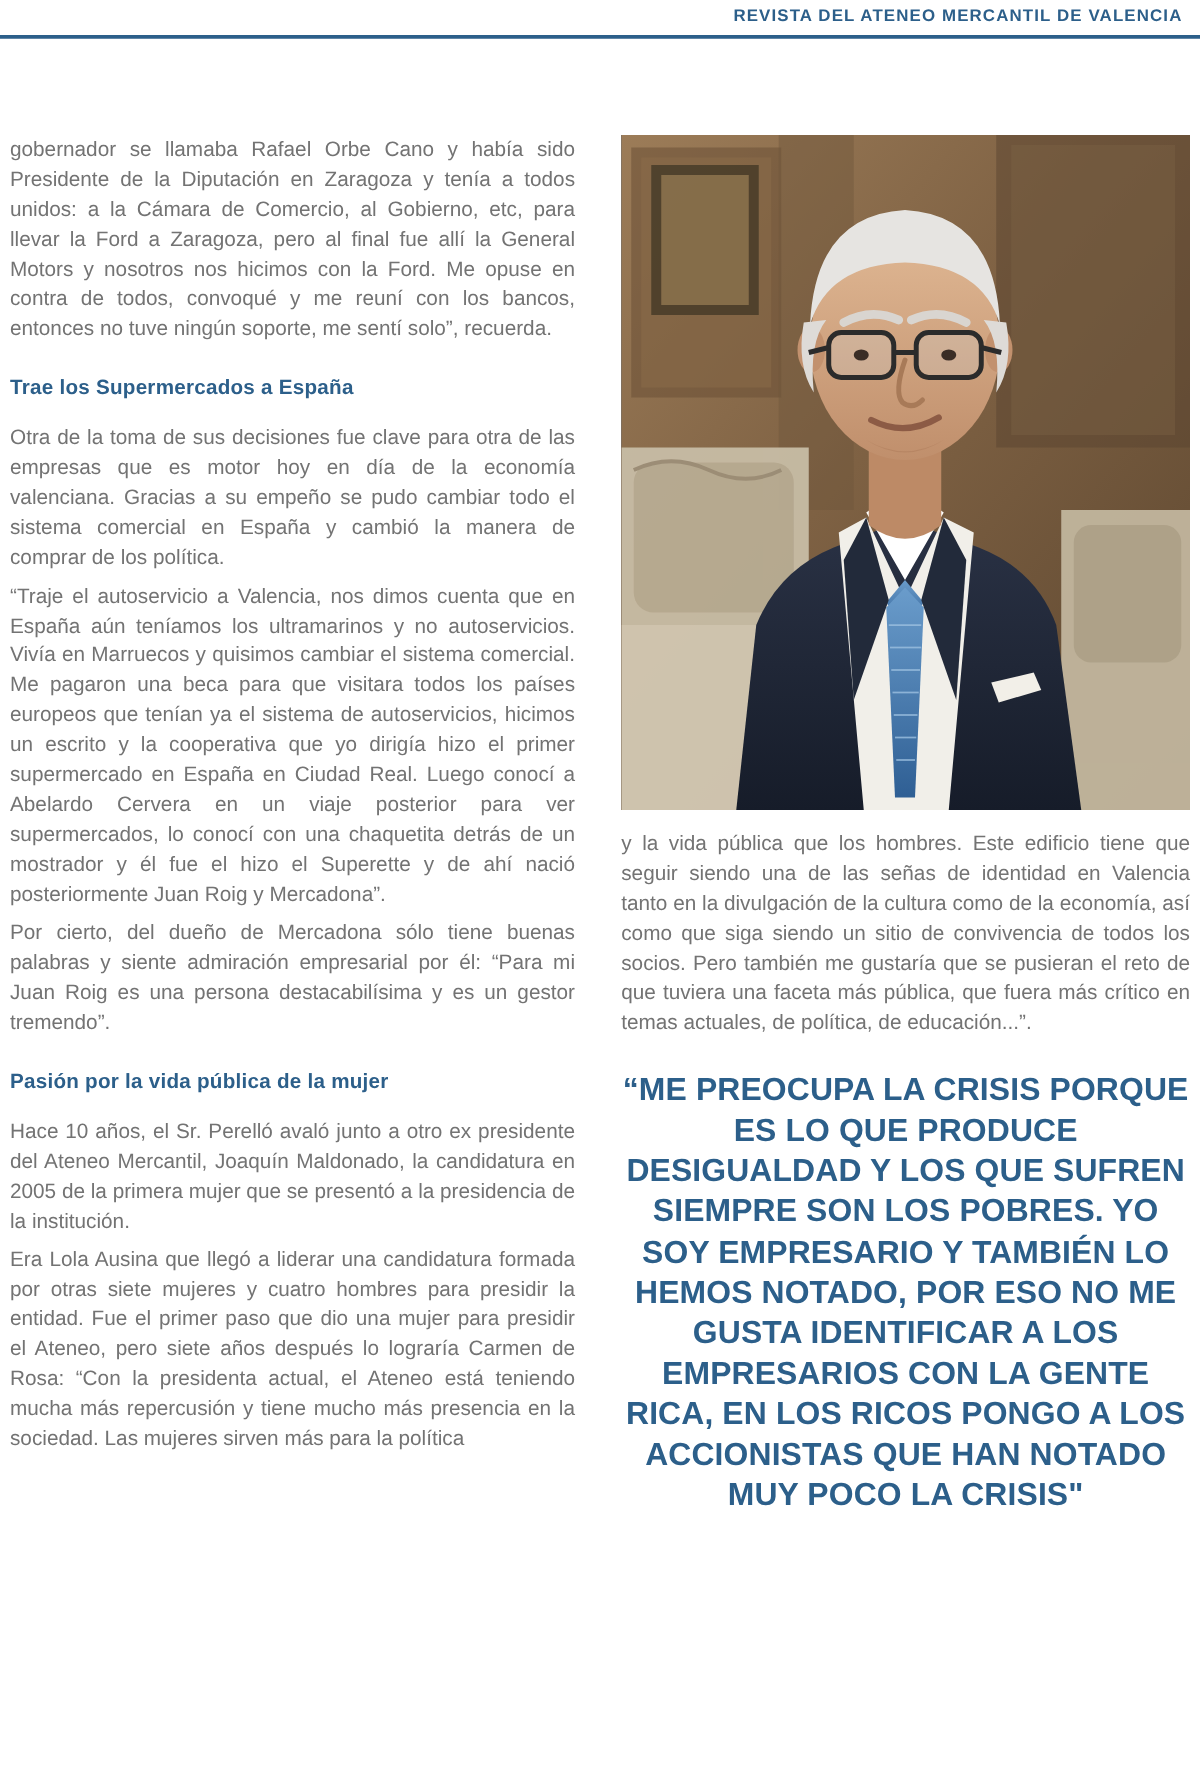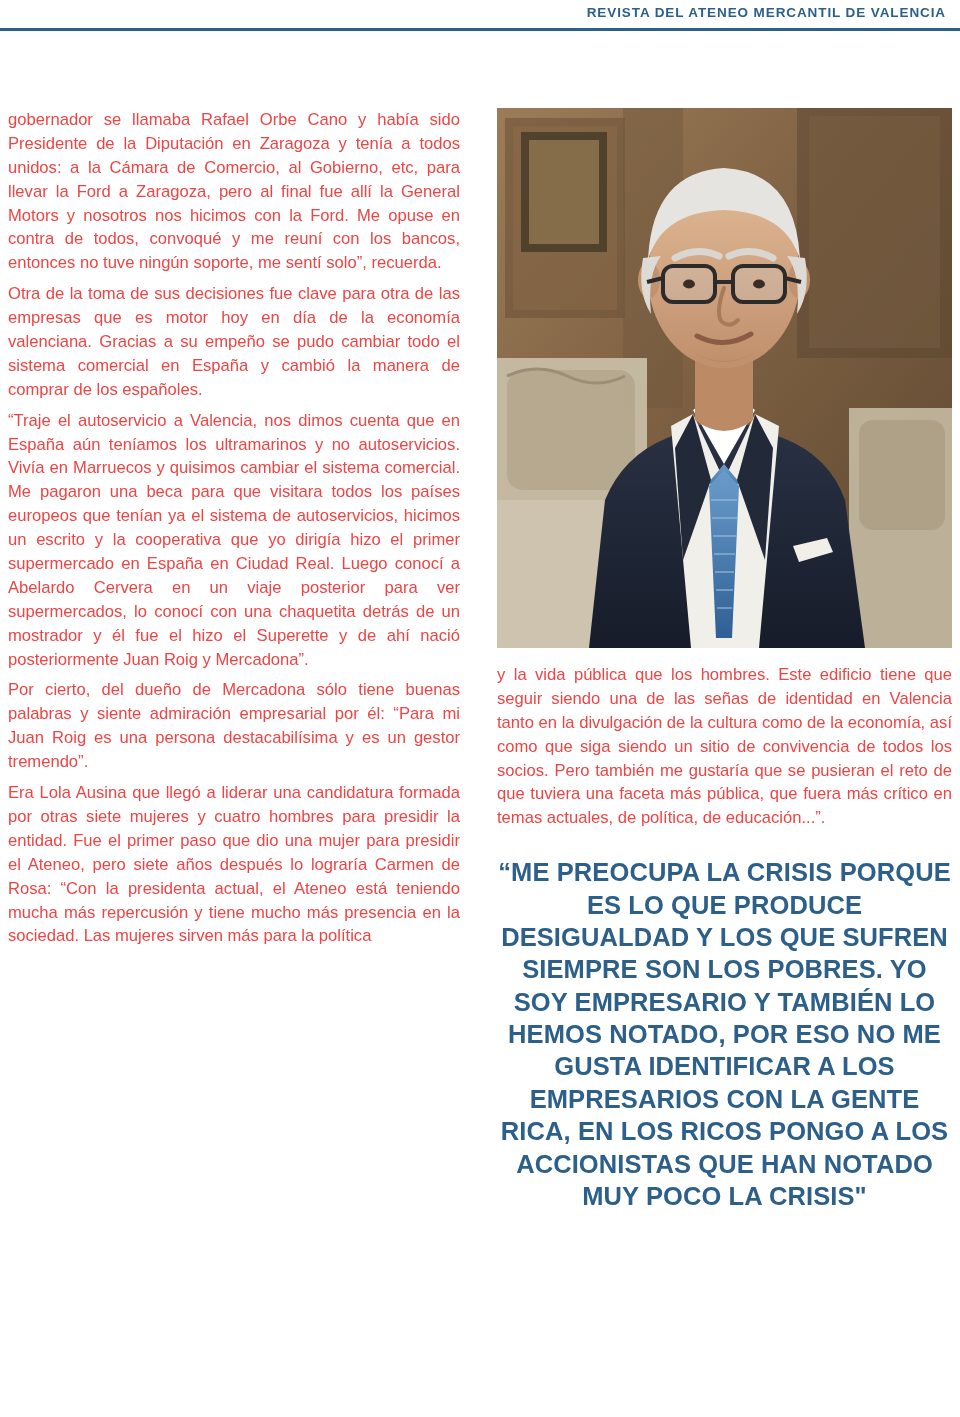--- a/index.html
+++ b/index.html
@@ -56,21 +56,21 @@
     left: 8px;
     top: 108px;
     width: 452px;
   }
 
   p.body {
     margin: 0 0 0 0;
     font-size: 16.6px;
     line-height: 1.44;
     text-align: justify;
-    color: #ef4444;
+    color: #737373;
     hyphens: auto;
   }
   p.body + p.body {
     margin-top: 7px;
   }
 
   h2.subhead {
     margin: 26px 0 18px 0;
     font-size: 16.5px;
     font-weight: bold;
@@ -227,26 +227,29 @@
 
       <path d="M200 228 q27 14 54 -2" stroke="#8c5b45" stroke-width="5" fill="none" stroke-linecap="round"></path>
 
       <path d="M196 244 q31 18 62 0 q-31 20 -62 0 Z" fill="#b07f5d" opacity="0.6"></path>
     </svg>
   </div>
 
   <div class="col-left">
     <p class="body">gobernador se llamaba Rafael Orbe Cano y había sido Presidente de la Diputación en Zaragoza y tenía a todos unidos: a la Cámara de Comercio, al Gobierno, etc, para llevar la Ford a Zaragoza, pero al final fue allí la General Motors y nosotros nos hicimos con la Ford. Me opuse en contra de todos, convoqué y me reuní con los bancos, entonces no tuve ningún soporte, me sentí solo”, recuerda.</p>
 
-
-    <p class="body">Otra de la toma de sus decisiones fue clave para otra de las empresas que es motor hoy en día de la economía valenciana. Gracias a su empeño se pudo cambiar todo el sistema comercial en España y cambió la manera de comprar de los españoles.</p>
+    <h2 class="subhead">Trae los Supermercados a España</h2>
+
+    <p class="body">Otra de la toma de sus decisiones fue clave para otra de las empresas que es motor hoy en día de la economía valenciana. Gracias a su empeño se pudo cambiar todo el sistema comercial en España y cambió la manera de comprar de los política.</p>
     <p class="body">“Traje el autoservicio a Valencia, nos dimos cuenta que en España aún teníamos los ultramarinos y no autoservicios. Vivía en Marruecos y quisimos cambiar el sistema comercial. Me pagaron una beca para que visitara todos los países europeos que tenían ya el sistema de autoservicios, hicimos un escrito y la cooperativa que yo dirigía hizo el primer supermercado en España en Ciudad Real. Luego conocí a Abelardo Cervera en un viaje posterior para ver supermercados, lo conocí con una chaquetita detrás de un mostrador y él fue el hizo el Superette y de ahí nació posteriormente Juan Roig y Mercadona”.</p>
     <p class="body">Por cierto, del dueño de Mercadona sólo tiene buenas palabras y siente admiración empresarial por él: “Para mi Juan Roig es una persona destacabilísima y es un gestor tremendo”.</p>
 
-
+    <h2 class="subhead">Pasión por la vida pública de la mujer</h2>
+
+    <p class="body">Hace 10 años, el Sr. Perelló avaló junto a otro ex presidente del Ateneo Mercantil, Joaquín Maldonado, la candidatura en 2005 de la primera mujer que se presentó a la presidencia de la institución.</p>
     <p class="body">Era Lola Ausina que llegó a liderar una candidatura formada por otras siete mujeres y cuatro hombres para presidir la entidad. Fue el primer paso que dio una mujer para presidir el Ateneo, pero siete años después lo lograría Carmen de Rosa: “Con la presidenta actual, el Ateneo está teniendo mucha más repercusión y tiene mucho más presencia en la sociedad. Las mujeres sirven más para la política</p>
   </div>
 
   <div class="right-text">
     <p class="body">y la vida pública que los hombres. Este edificio tiene que seguir siendo una de las señas de identidad en Valencia tanto en la divulgación de la cultura como de la economía, así como que siga siendo un sitio de convivencia de todos los socios. Pero también me gustaría que se pusieran el reto de que tuviera una faceta más pública, que fuera más crítico en temas actuales, de política, de educación...”.</p>
     <p class="pullquote">“ME PREOCUPA LA CRISIS PORQUE ES LO QUE PRODUCE DESIGUALDAD Y LOS QUE SUFREN SIEMPRE SON LOS POBRES. YO SOY EMPRESARIO Y TAMBIÉN LO HEMOS NOTADO, POR ESO NO ME GUSTA IDENTIFICAR A LOS EMPRESARIOS CON LA GENTE RICA, EN LOS RICOS PONGO A LOS ACCIONISTAS QUE HAN NOTADO MUY POCO LA CRISIS"</p>
   </div>
 
 </div>
 

